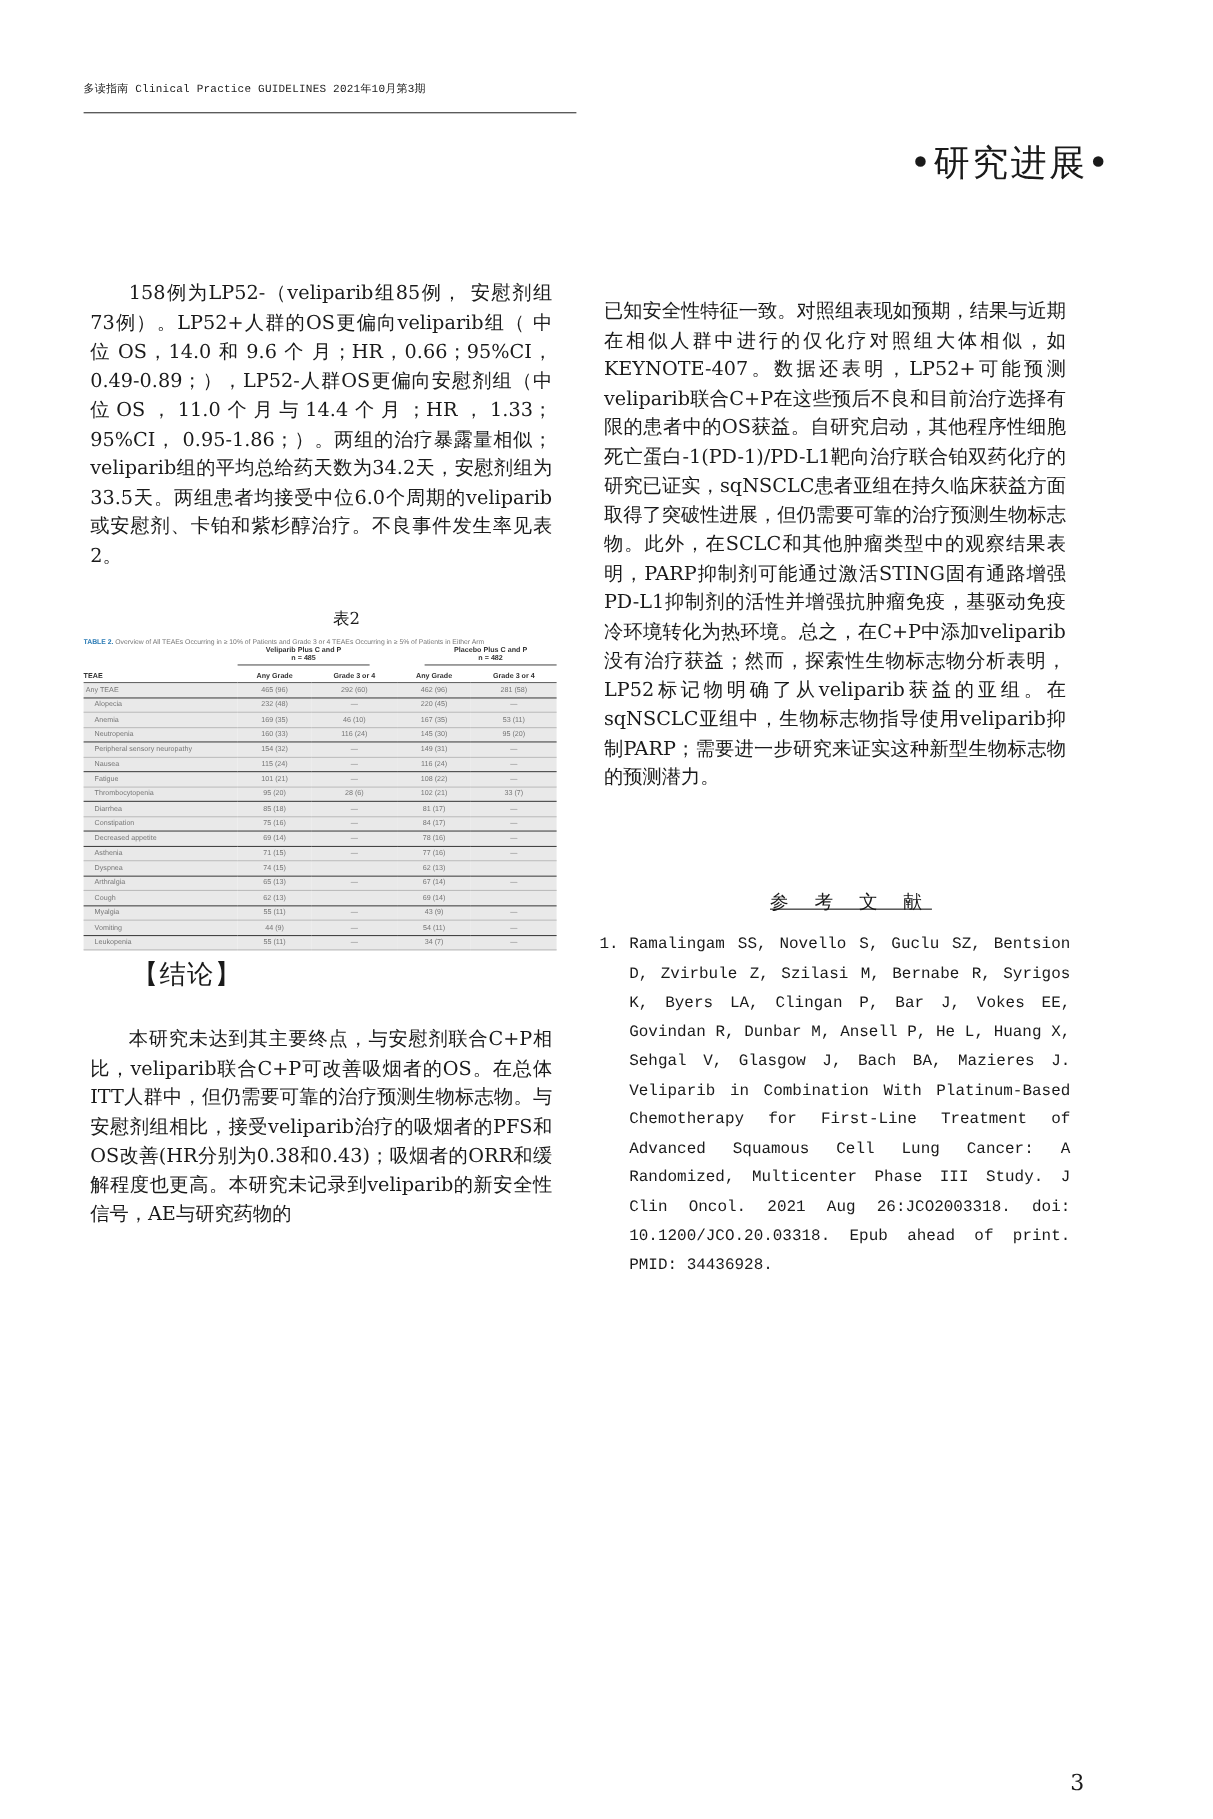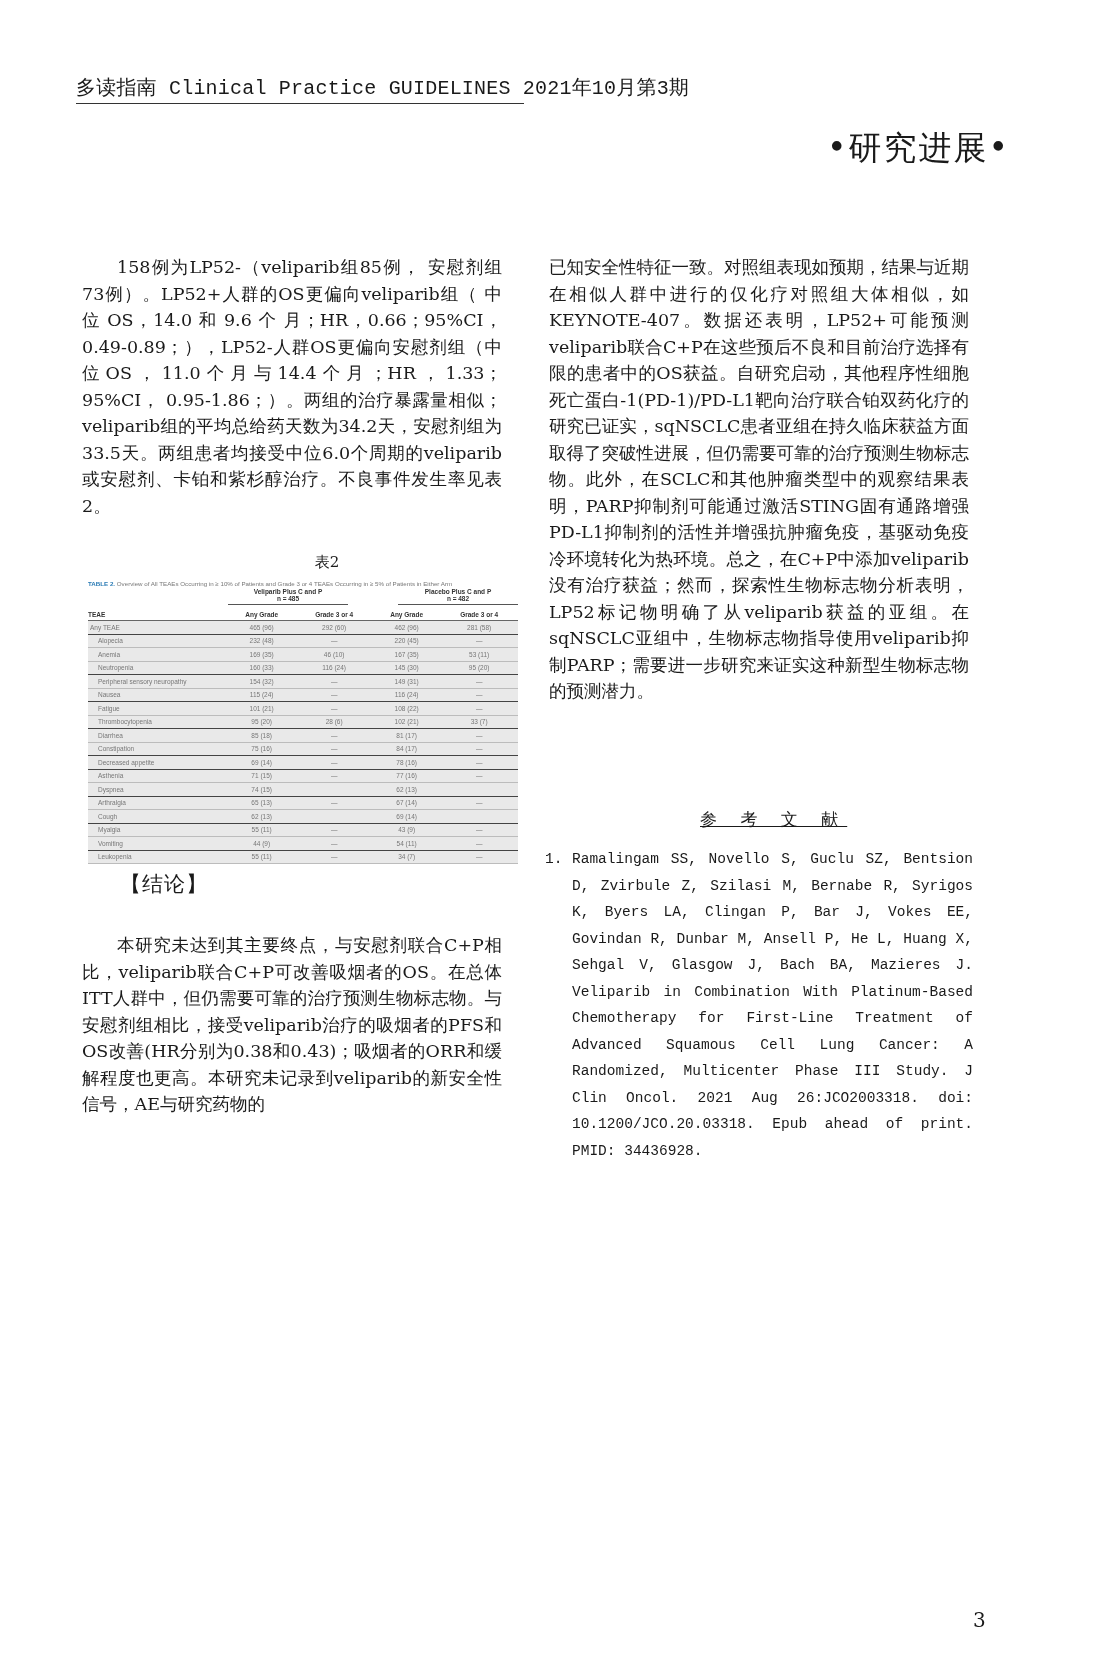--- a/index.html
+++ b/index.html
@@ -1,41 +1,41 @@
 <!DOCTYPE html>
 <html><head>
 <meta charset="utf-8">
 <style>
   html, body { margin: 0; padding: 0; background: #ffffff; }
   body { width: 1103px; height: 1654px; position: relative; overflow: hidden; color: #1a1a1a;
          font-family: "DejaVu Serif", "Liberation Serif", serif; }
-  .running-header { position: absolute; left: 76px; top: 74px; width: 448px; font-size: 20px;
+  .running-header { position: absolute; left: 76px; top: 74px; width: 448px; font-size: 10px;
          font-family: "Liberation Mono", "DejaVu Sans Mono", monospace; letter-spacing: 0.2px;
-         border-bottom: 1.2px solid #333; padding-bottom: 2px; white-space: nowrap; }
+         border-bottom: 1.2px solid #333; padding-bottom: 14px; white-space: nowrap; }
   .section-title { position: absolute; right: 93px; top: 126px; font-size: 33px; letter-spacing: 2px;
          font-family: "DejaVu Serif", serif; text-align: center; }
   .col { position: absolute; font-size: 17.5px; line-height: 26.5px; text-align: justify; }
   .col-left { left: 78px; width: 428px; }
   .col-right { left: 545px; width: 428px; }
   .para { margin: 4px; text-indent: 2em; }
   .para.noindent { text-indent: 2em; }
-  .table-figure { position: absolute; left: 88px; top: 553px; width: 478px; }
+  .table-figure { position: absolute; left: 76px; top: 553px; width: 478px; }
   .table-caption-cn { text-align: center; font-size: 15px; margin-bottom: 8px; }
   .table-caption-en { font-family: "Liberation Sans", sans-serif; font-size: 6.2px; color: #777; white-space: nowrap; overflow: hidden; }
   .table-caption-en b { color: #2a7bb5; }
   .arm-headers { display: flex; font-family: "Liberation Sans", sans-serif; font-size: 6.5px; font-weight: bold; color: #333; margin-top: 1px; }
   .arm-head { text-align: center; border-bottom: 1px solid #555; padding-bottom: 2px; }
   table.teae { width: 430px; border-collapse: collapse; font-family: "Liberation Sans", sans-serif; font-size: 6.5px; color: #777; margin-top: 4px; }
   table.teae th { font-weight: bold; color: #333; text-align: center; padding: 2px 0; border-bottom: 1px solid #666; }
   table.teae th:first-child { text-align: left; }
   table.teae td { padding: 1.5px 0; text-align: center; background: #e9e9e9; border-bottom: 1px solid #bcbcbc; height: 9.5px; }
   table.teae td:first-child { text-align: left; padding-left: 10px; }
   table.teae tr.top td:first-child { padding-left: 2px; }
   table.teae tr.thick td { border-bottom: 1.3px solid #444; }
-  .conclusion-heading { position: absolute; left: 120px; top: 870px; font-size: 21px; letter-spacing: 1px; }
+  .conclusion-heading { position: absolute; left: 120px; top: 870px; font-size: 24px; letter-spacing: 1px; }
   .refs-heading { position: absolute; left: 700px; top: 808px; font-size: 17px; letter-spacing: 9px; text-decoration: underline; }
   .refs { position: absolute; left: 545px; top: 846px; width: 428px; font-family: "Liberation Mono", "DejaVu Sans Mono", monospace;
           font-size: 14.5px; line-height: 26.5px; }
   .ref-item { display: flex; }
   .ref-num { width: 27px; flex: none; }
   .ref-text { text-align: justify; }
   .page-num { position: absolute; left: 973px; top: 1608px; font-size: 20px; }
 </style>
 </head>
 <body>
@@ -201,21 +201,21 @@
         </tr>
       </tbody>
   </table>
 </div>
 
 <div class="conclusion-heading">【结论】</div>
 <div class="col col-left" style="top:928px;">
   <p class="para">本研究未达到其主要终点，与安慰剂联合C+P相比，veliparib联合C+P可改善吸烟者的OS。在总体ITT人群中，但仍需要可靠的治疗预测生物标志物。与安慰剂组相比，接受veliparib治疗的吸烟者的PFS和OS改善(HR分别为0.38和0.43)；吸烟者的ORR和缓解程度也更高。本研究未记录到veliparib的新安全性信号，AE与研究药物的</p>
 </div>
 
-<div class="col col-right" style="top:250px;">
+<div class="col col-right" style="top:266px;">
   <p class="para noindent" style="text-indent:0">已知安全性特征一致。对照组表现如预期，结果与近期在相似人群中进行的仅化疗对照组大体相似，如KEYNOTE-407。数据还表明，LP52+可能预测veliparib联合C+P在这些预后不良和目前治疗选择有限的患者中的OS获益。自研究启动，其他程序性细胞死亡蛋白-1(PD-1)/PD-L1靶向治疗联合铂双药化疗的研究已证实，sqNSCLC患者亚组在持久临床获益方面取得了突破性进展，但仍需要可靠的治疗预测生物标志物。此外，在SCLC和其他肿瘤类型中的观察结果表明，PARP抑制剂可能通过激活STING固有通路增强PD-L1抑制剂的活性并增强抗肿瘤免疫，基驱动免疫冷环境转化为热环境。总之，在C+P中添加veliparib没有治疗获益；然而，探索性生物标志物分析表明，LP52标记物明确了从veliparib获益的亚组。在sqNSCLC亚组中，生物标志物指导使用veliparib抑制PARP；需要进一步研究来证实这种新型生物标志物的预测潜力。</p>
 </div>
 
 <div class="refs-heading">参 考 文 献</div>
 <div class="refs">
   <div class="ref-item">
     <span class="ref-num">1.</span>
     <span class="ref-text">Ramalingam SS, Novello S, Guclu SZ, Bentsion D, Zvirbule Z, Szilasi M, Bernabe R, Syrigos K, Byers LA, Clingan P, Bar J, Vokes EE, Govindan R, Dunbar M, Ansell P, He L, Huang X, Sehgal V, Glasgow J, Bach BA, Mazieres J. Veliparib in Combination With Platinum-Based Chemotherapy for First-Line Treatment of Advanced Squamous Cell Lung Cancer: A Randomized, Multicenter Phase III Study. J Clin Oncol. 2021 Aug 26:JCO2003318. doi: 10.1200/JCO.20.03318. Epub ahead of print. PMID: 34436928.</span>
   </div>
 </div>

